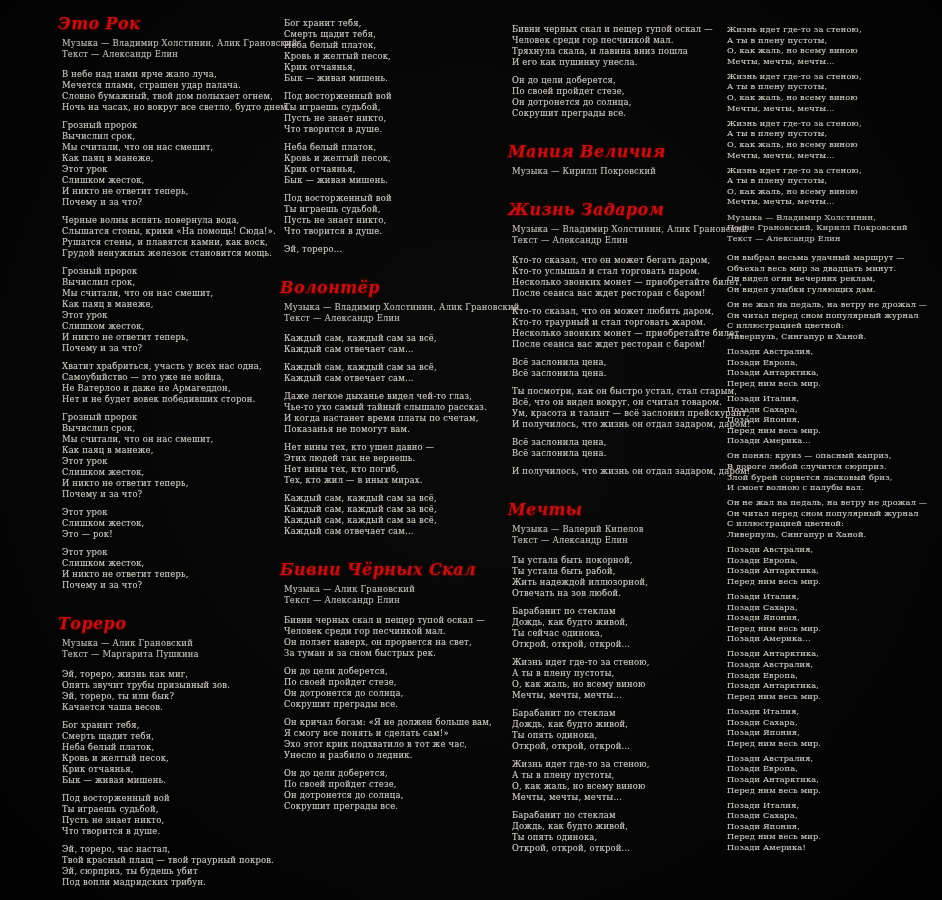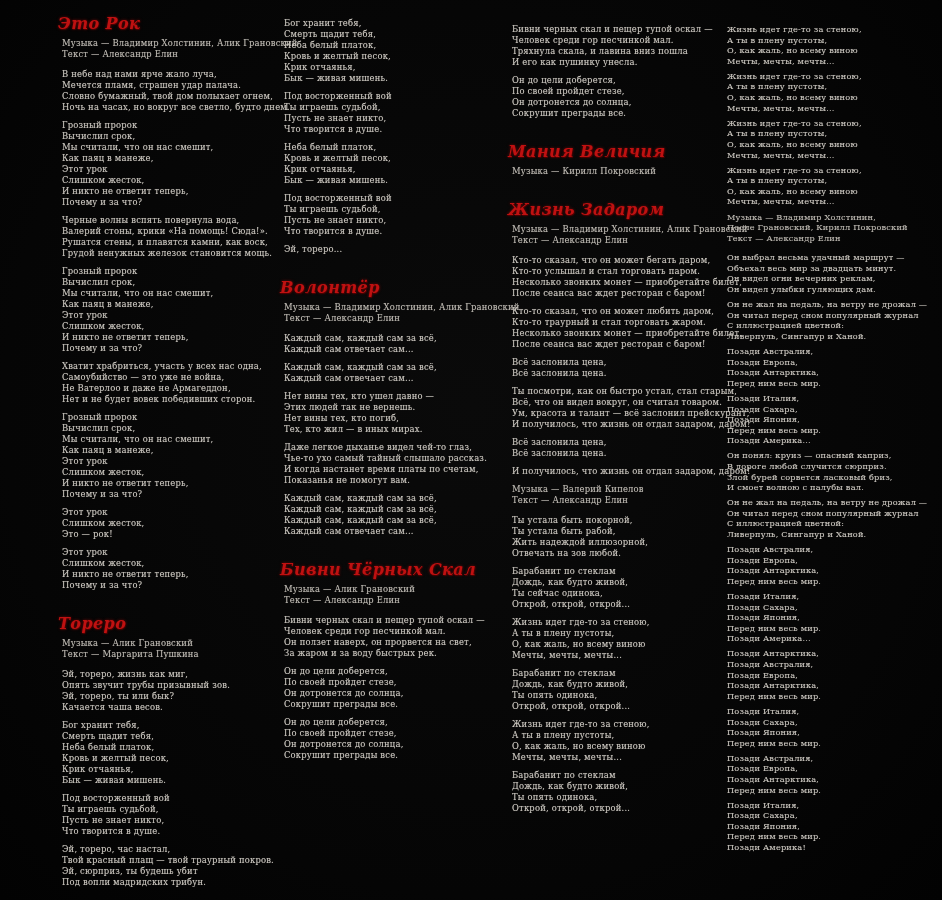--- a/index.html
+++ b/index.html
@@ -59,21 +59,21 @@
         <div class="line">Вычислил срок,</div>
         <div class="line">Мы считали, что он нас смешит,</div>
         <div class="line">Как паяц в манеже,</div>
         <div class="line">Этот урок</div>
         <div class="line">Слишком жесток,</div>
         <div class="line">И никто не ответит теперь,</div>
         <div class="line">Почему и за что?</div>
       </div>
       <div class="stanza">
         <div class="line">Черные волны вспять повернула вода,</div>
-        <div class="line">Валерий стоны, крики «На помощь! Сюда!».</div>
+        <div class="line">Слышатся стоны, крики «На помощь! Сюда!».</div>
         <div class="line">Рушатся стены, и плавятся камни, как воск,</div>
         <div class="line">Грудой ненужных железок становится мощь.</div>
       </div>
       <div class="stanza">
         <div class="line">Грозный пророк</div>
         <div class="line">Вычислил срок,</div>
         <div class="line">Мы считали, что он нас смешит,</div>
         <div class="line">Как паяц в манеже,</div>
         <div class="line">Этот урок</div>
         <div class="line">Слишком жесток,</div>
@@ -176,55 +176,61 @@
       </div>
       <div class="stanza">
         <div class="line">Каждый сам, каждый сам за всё,</div>
         <div class="line">Каждый сам отвечает сам...</div>
       </div>
       <div class="stanza">
         <div class="line">Каждый сам, каждый сам за всё,</div>
         <div class="line">Каждый сам отвечает сам...</div>
       </div>
       <div class="stanza">
+        <div class="line">Даже легкое дыханье видел чей-то глаз,</div>
+        <div class="line">Чье-то ухо самый тайный слышало рассказ.</div>
+        <div class="line">И когда настанет время платы по счетам,</div>
+        <div class="line">Показанья не помогут вам.</div>
+      </div>
+      <div class="stanza">
         <div class="line">Нет вины тех, кто ушел давно —</div>
         <div class="line">Этих людей так не вернешь.</div>
         <div class="line">Нет вины тех, кто погиб,</div>
         <div class="line">Тех, кто жил — в иных мирах.</div>
       </div>
       <div class="stanza">
-        <div class="line">Даже легкое дыханье видел чей-то глаз,</div>
-        <div class="line">Чье-то ухо самый тайный слышало рассказ.</div>
-        <div class="line">И когда настанет время платы по счетам,</div>
-        <div class="line">Показанья не помогут вам.</div>
-      </div>
-      <div class="stanza">
         <div class="line">Каждый сам, каждый сам за всё,</div>
         <div class="line">Каждый сам, каждый сам за всё,</div>
         <div class="line">Каждый сам, каждый сам за всё,</div>
         <div class="line">Каждый сам отвечает сам...</div>
       </div>
       <div class="title">Бивни Чёрных Скал</div>
       <div class="credits">
         <div class="line credit">Музыка — Алик Грановский</div>
         <div class="line credit">Текст — Александр Елин</div>
       </div>
       <div class="stanza">
         <div class="line">Бивни черных скал и пещер тупой оскал —</div>
         <div class="line">Человек среди гор песчинкой мал.</div>
         <div class="line">Он ползет наверх, он прорвется на свет,</div>
-        <div class="line">За жаром и за воду быстрых рек.</div>
+        <div class="line">За туман и за сном быстрых рек.</div>
       </div>
       <div class="stanza">
         <div class="line">Он до цели доберется,</div>
         <div class="line">По своей пройдет стезе,</div>
         <div class="line">Он дотронется до солнца,</div>
         <div class="line">Сокрушит преграды все.</div>
       </div>
       <div class="stanza">
+        <div class="line">Он кричал богам: «Я не должен больше вам,</div>
+        <div class="line">Я смогу все понять и сделать сам!»</div>
+        <div class="line">Эхо этот крик подхватило в тот же час,</div>
+        <div class="line">Унесло и разбило о ледник.</div>
+      </div>
+      <div class="stanza">
         <div class="line">Он до цели доберется,</div>
         <div class="line">По своей пройдет стезе,</div>
         <div class="line">Он дотронется до солнца,</div>
         <div class="line">Сокрушит преграды все.</div>
       </div>
     </div>
   <div class="col col-3">
       <div class="stanza">
         <div class="line">Бивни черных скал и пещер тупой оскал —</div>
         <div class="line">Человек среди гор песчинкой мал.</div>
@@ -268,20 +274,21 @@
         <div class="line">Ум, красота и талант — всё заслонил прейскурант,</div>
         <div class="line">И получилось, что жизнь он отдал задаром, даром!</div>
       </div>
       <div class="stanza">
         <div class="line">Всё заслонила цена,</div>
         <div class="line">Всё заслонила цена.</div>
       </div>
       <div class="stanza">
         <div class="line">И получилось, что жизнь он отдал задаром, даром!</div>
       </div>
+      <div class="title">Мечты</div>
       <div class="credits">
         <div class="line credit">Музыка — Валерий Кипелов</div>
         <div class="line credit">Текст — Александр Елин</div>
       </div>
       <div class="stanza">
         <div class="line">Ты устала быть покорной,</div>
         <div class="line">Ты устала быть рабой,</div>
         <div class="line">Жить надеждой иллюзорной,</div>
         <div class="line">Отвечать на зов любой.</div>
       </div>

